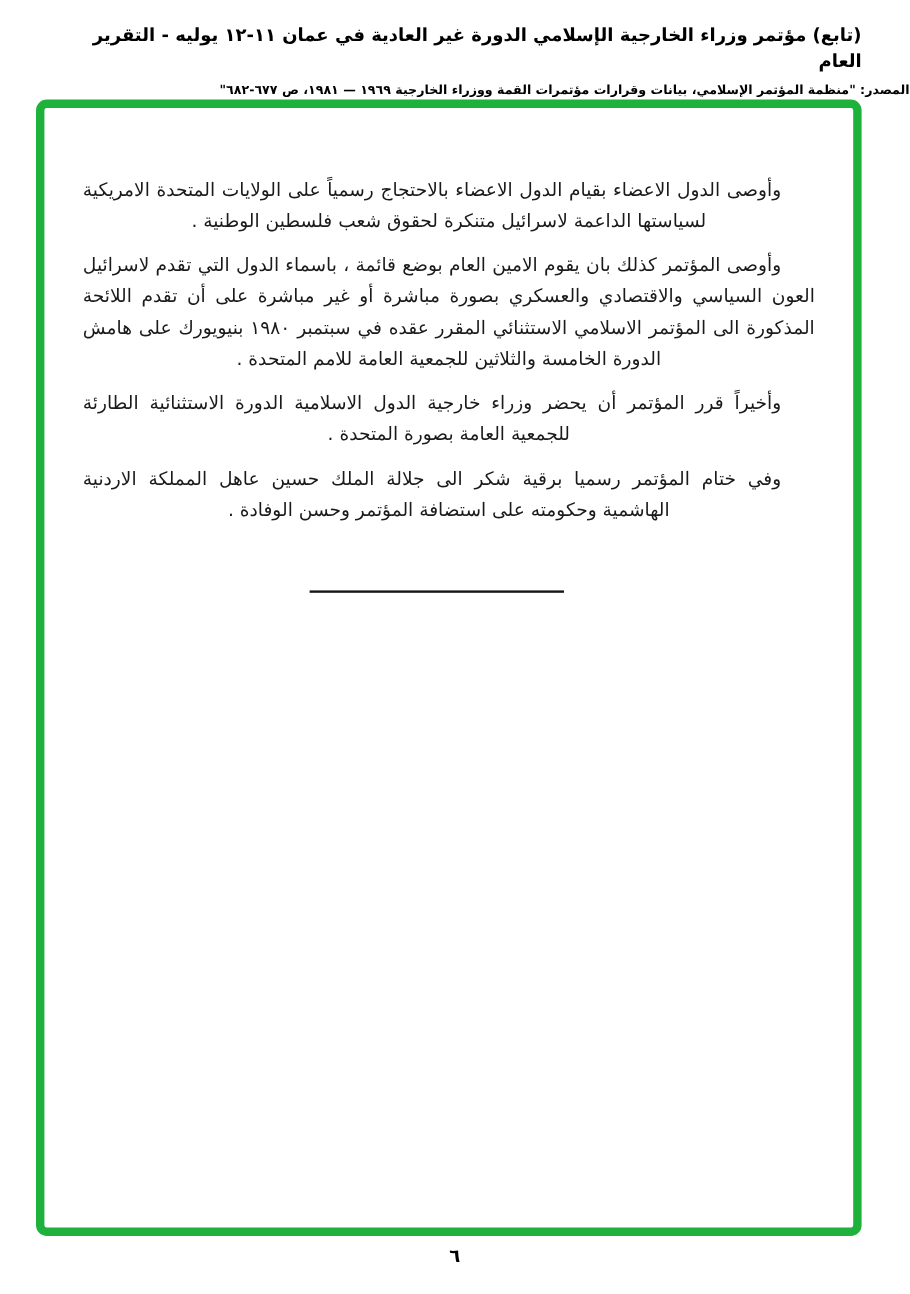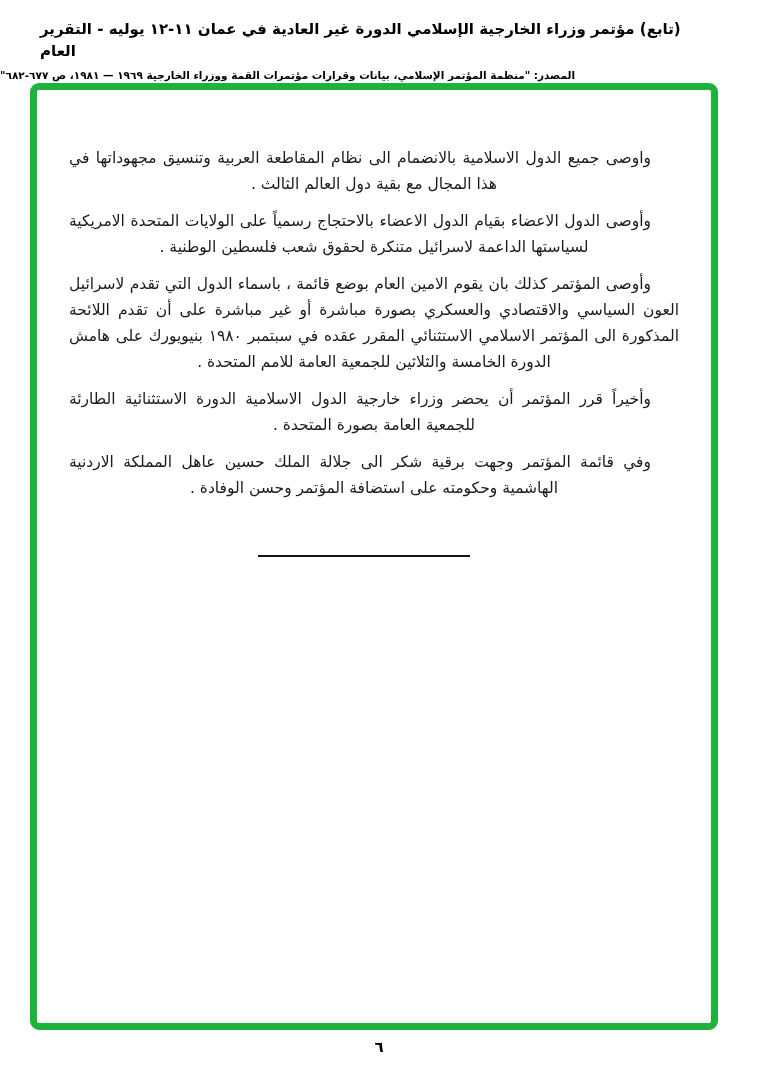--- a/index.html
+++ b/index.html
@@ -17,21 +17,21 @@
     width: 758px;
     height: 1078px;
     background: #ffffff;
   }
   
   .doc-header {
     position: absolute;
     top: 18px;
     left: 0;
     width: 100%;
-    text-align: left;
+    text-align: right;
     direction: rtl;
   }
   .doc-title {
     font-size: 15px;
     font-weight: bold;
     color: #000000;
     letter-spacing: 0.2px;
     margin: 0 40px;
     line-height: 22px;
   }
@@ -93,25 +93,24 @@
 
 <div class="page">
 
   <div class="doc-header">
     <div class="doc-title">(تابع) مؤتمر وزراء الخارجية الإسلامي الدورة غير العادية في عمان ١١-١٢ يوليه - التقرير العام</div>
     <div class="doc-source">المصدر: "منظمة المؤتمر الإسلامي، بيانات وقرارات مؤتمرات القمة ووزراء الخارجية ١٩٦٩ — ١٩٨١، ص ٦٧٧-٦٨٢"</div>
   </div>
 
   <div class="green-frame">
     <div class="frame-content">
-      <p class="body-paragraph">واوصى جميع الدول الاسلامية بالانضمام الى نظام المقاطعة العربية وتنسيق مجهوداتها في هذا المجال مع بقية دول العالم الثالث .</p>
       <p class="body-paragraph">وأوصى الدول الاعضاء بقيام الدول الاعضاء بالاحتجاج رسمياً على الولايات المتحدة الامريكية لسياستها الداعمة لاسرائيل متنكرة لحقوق شعب فلسطين الوطنية .</p>
       <p class="body-paragraph">وأوصى المؤتمر كذلك بان يقوم الامين العام بوضع قائمة ، باسماء الدول التي تقدم لاسرائيل العون السياسي والاقتصادي والعسكري بصورة مباشرة أو غير مباشرة على أن تقدم اللائحة المذكورة الى المؤتمر الاسلامي الاستثنائي المقرر عقده في سبتمبر ١٩٨٠ بنيويورك على هامش الدورة الخامسة والثلاثين للجمعية العامة للامم المتحدة .</p>
       <p class="body-paragraph">وأخيراً قرر المؤتمر أن يحضر وزراء خارجية الدول الاسلامية الدورة الاستثنائية الطارئة للجمعية العامة بصورة المتحدة .</p>
-      <p class="body-paragraph">وفي قائمة المؤتمر وجهت برقية شكر الى جلالة الملك حسين عاهل المملكة الاردنية الهاشمية وحكومته على استضافة المؤتمر وحسن الوفادة .</p>
+      <p class="body-paragraph">وفي ختام المؤتمر رسميا برقية شكر الى جلالة الملك حسين عاهل المملكة الاردنية الهاشمية وحكومته على استضافة المؤتمر وحسن الوفادة .</p>
 
       <div class="divider"></div>
     </div>
   </div>
 
   <div class="page-number">٦</div>
 
 </div>
 
 </body></html>

